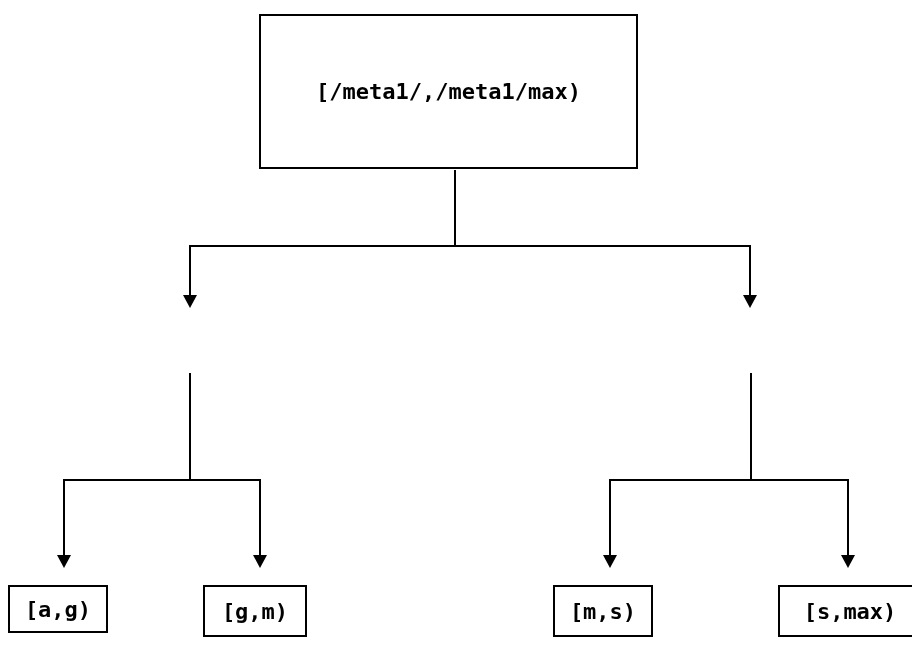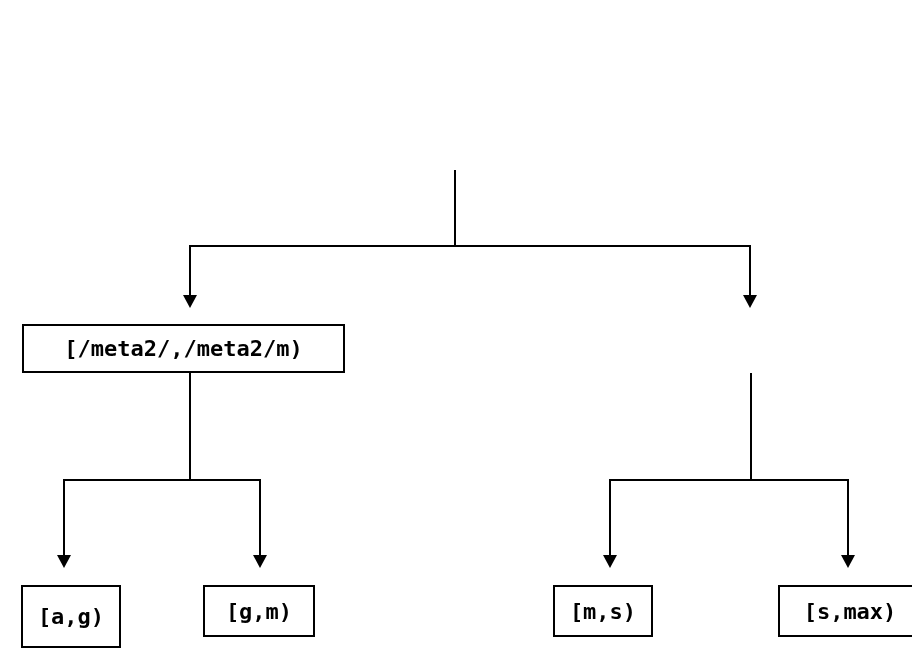--- a/index.html
+++ b/index.html
@@ -25,22 +25,22 @@
     align-items: center;
     justify-content: center;
     font-size: 22px;
     font-weight: bold;
     letter-spacing: 0;
     white-space: nowrap;
   }
   .node-root   { left: 259px; top: 14px;  width: 379px; height: 155px; }
   .node-l2a    { left: 22px;  top: 324px; width: 323px; height: 49px; }
   .node-l2b    { left: 582px; top: 324px; width: 325px; height: 49px; }
-  .node-leaf1  { left: 21px;   top: 585px; width: 100px; height: 63px; }
-  .node-leaf2  { left: 203px; top: 585px; width: 112px; height: 52px; }
+  .node-leaf1  { left: 8px;   top: 585px; width: 100px; height: 48px; }
+  .node-leaf2  { left: 203px; top: 585px; width: 104px; height: 52px; }
   .node-leaf3  { left: 553px; top: 585px; width: 100px; height: 52px; }
   .node-leaf4  { left: 778px; top: 585px; width: 144px; height: 52px; }
 
   .line {
     position: absolute;
     background: #000000;
   }
   
   .e-root-stem   { left: 454px; top: 170px; width: 2px;   height: 76px; }
   .e-root-bar    { left: 189px; top: 245px; width: 562px; height: 2px; }
@@ -70,24 +70,24 @@
   .a-leaf1     { left: 57px;  top: 555px; }
   .a-leaf2     { left: 253px; top: 555px; }
   .a-leaf3     { left: 603px; top: 555px; }
   .a-leaf4     { left: 841px; top: 555px; }
 </style>
 </head>
 <body>
 
 <div class="canvas">
 
+  <div class="node node-root">
+    <span>[/meta1/,/meta1/max)</span>
+  </div>
 
-  <div class="node node-l2a">
-    <span>[/meta2/,/meta2/m)</span>
-  </div>
 
 
   <div class="node node-leaf1">
     <span>[a,g)</span>
   </div>
 
   <div class="node node-leaf2">
     <span>[g,m)</span>
   </div>
 

